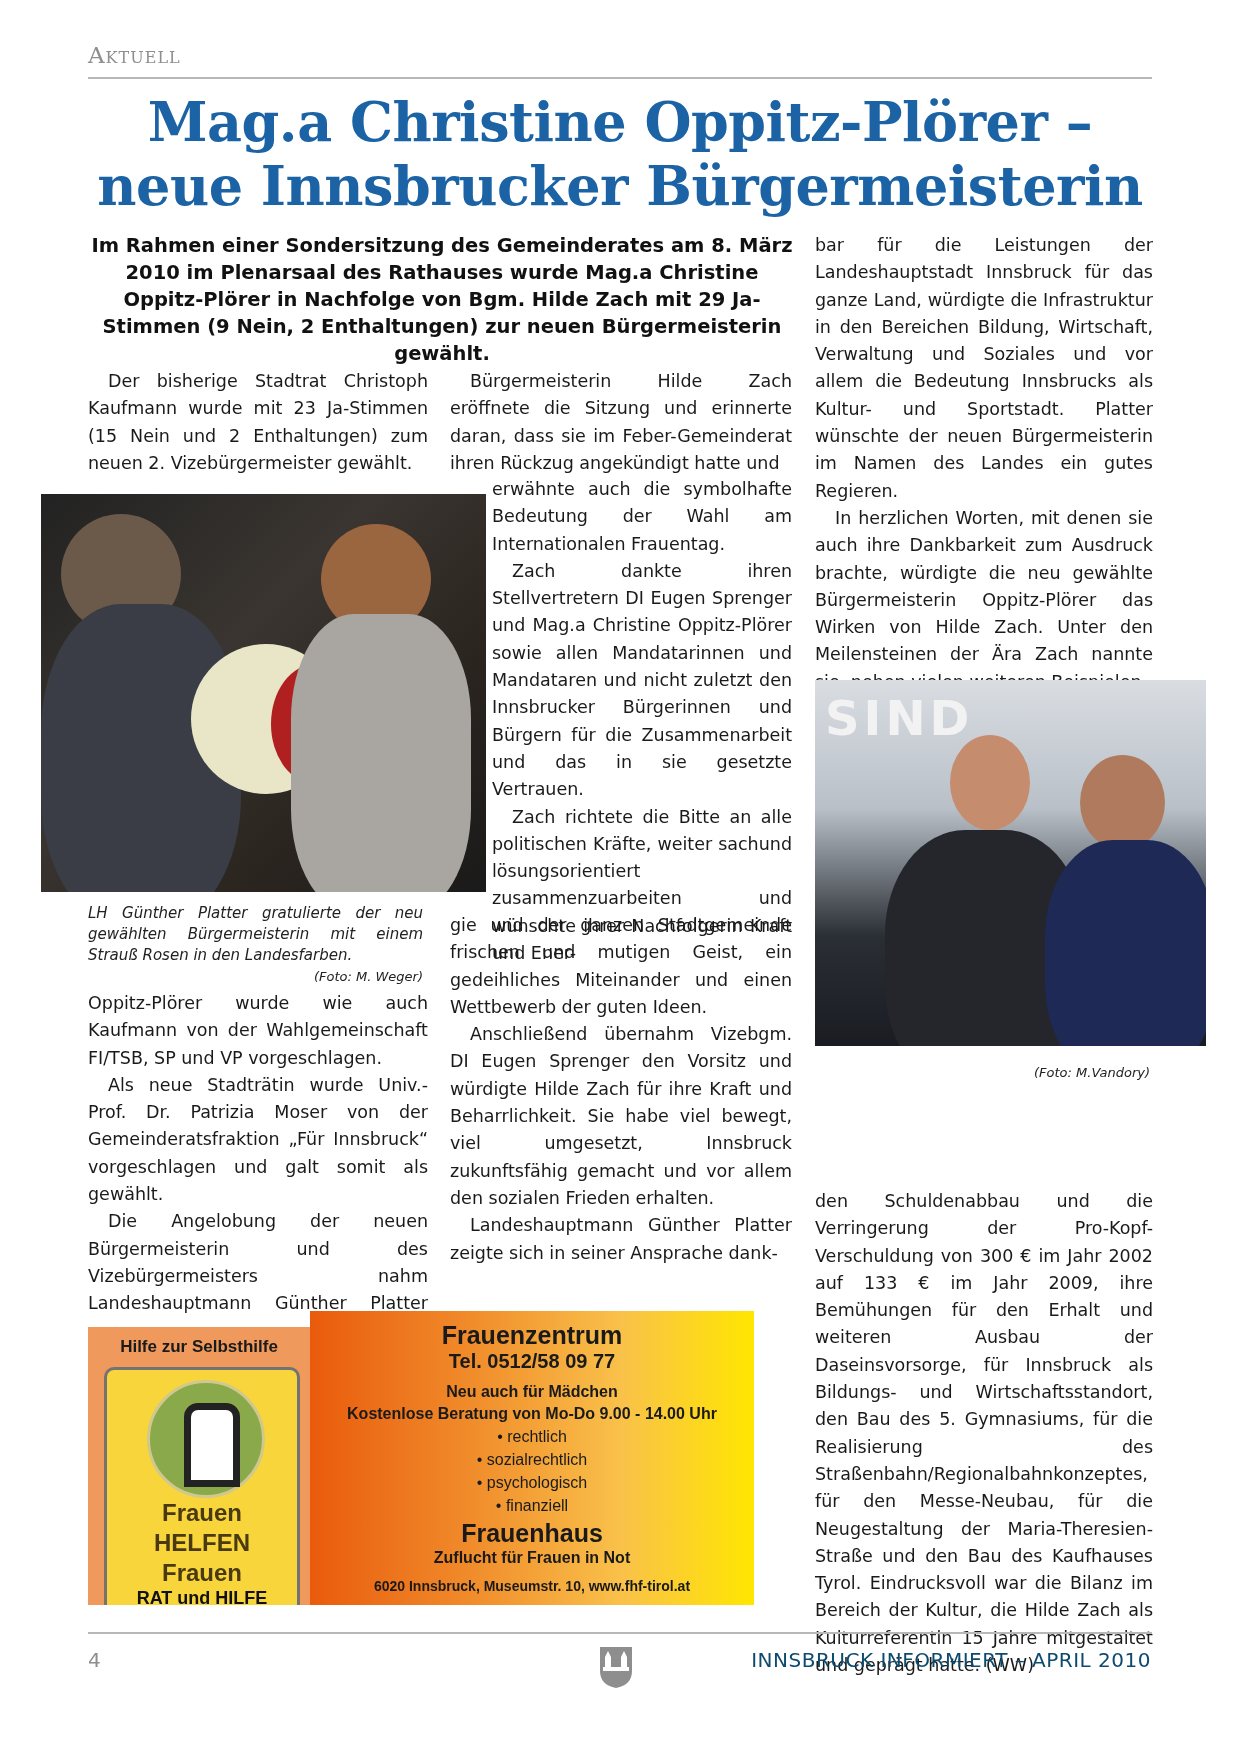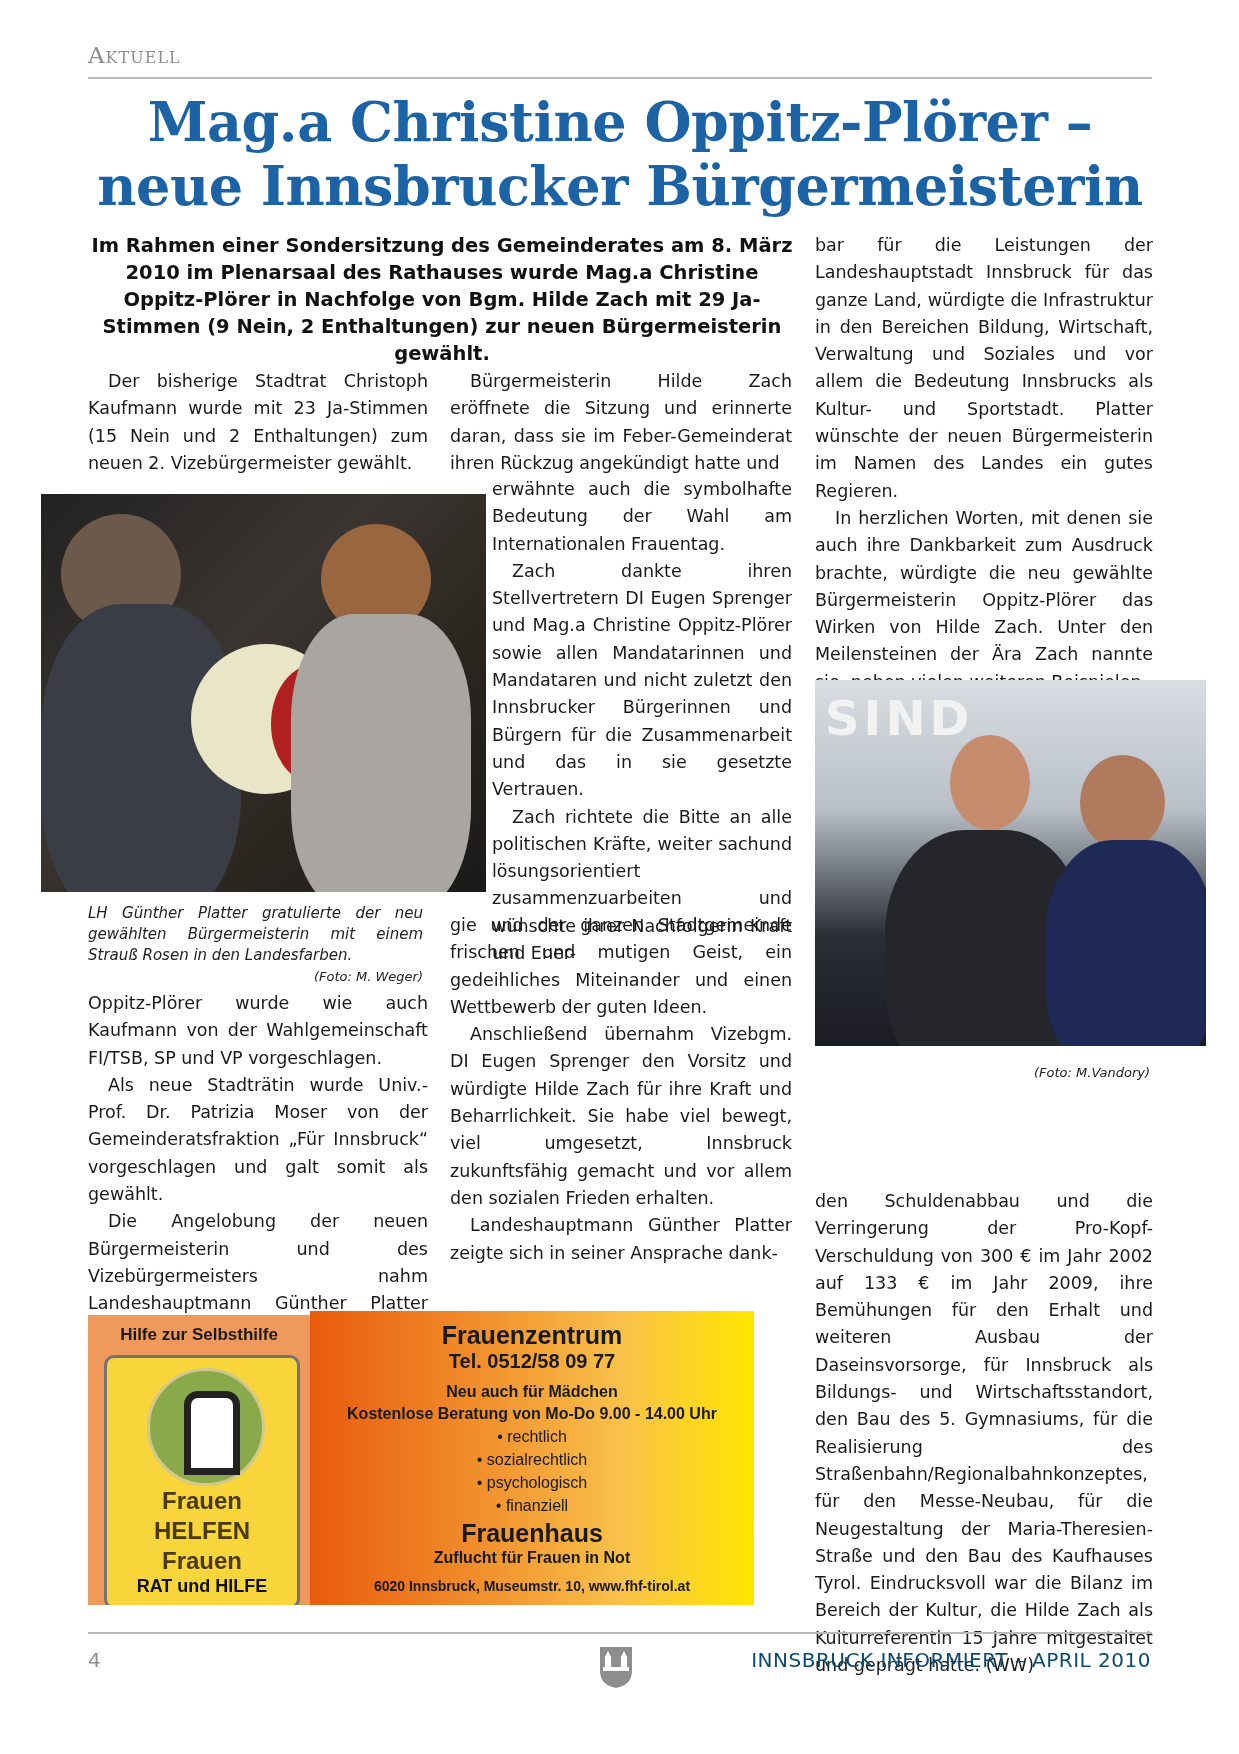--- a/index.html
+++ b/index.html
@@ -35,21 +35,21 @@
   #photo2 { left:815px; top:680px; width:383px; height:366px;
     background:linear-gradient(180deg,#d9dde2 0%,#b9c0c8 35%,#2a2e35 70%,#1a1c22 100%); }
   .ph-shape { position:absolute; border-radius:50%; }
 
   .caption { position:absolute; font-style:italic; font-size:15px; line-height:21px; color:#222; text-align:justify; }
   .caption .credit { font-size:13px; }
   #cap1 { left:88px; top:903px; width:335px; }
   #cap2 { left:815px; top:1062px; width:335px; }
 
   .ad { position:absolute; left:88px; top:1311px; width:700px; height:294px; overflow:hidden; }
-  .ad-left { position:absolute; left:0; top:4px; width:222px; height:294px; background:#ef9a5c; }
+  .ad-left { position:absolute; left:0; top:16px; width:222px; height:294px; background:#ef9a5c; }
   .ad-right { position:absolute; left:222px; top:0; width:444px; height:294px;
     background:linear-gradient(90deg,#e95b0c 0%,#f08a2a 35%,#f9c14a 70%,#ffe600 100%);
     text-align:center; font-family:"Liberation Sans", sans-serif; color:#1a1a1a; }
   .ad-title { font-size:25px; font-weight:bold; margin-top:10px; line-height:28px; }
   .ad-tel { font-size:20px; font-weight:bold; line-height:24px; }
   .ad-line { font-size:16px; font-weight:bold; line-height:22px; }
   .ad-bullet { font-size:16px; line-height:23px; }
   .ad-hilfe { position:absolute; left:0; top:10px; width:222px; text-align:center;
     font-family:"Liberation Sans", sans-serif; font-weight:bold; font-size:17px; }
   .ad-badge { position:absolute; left:16px; top:40px; width:190px; height:248px; background:#f8d53a;

